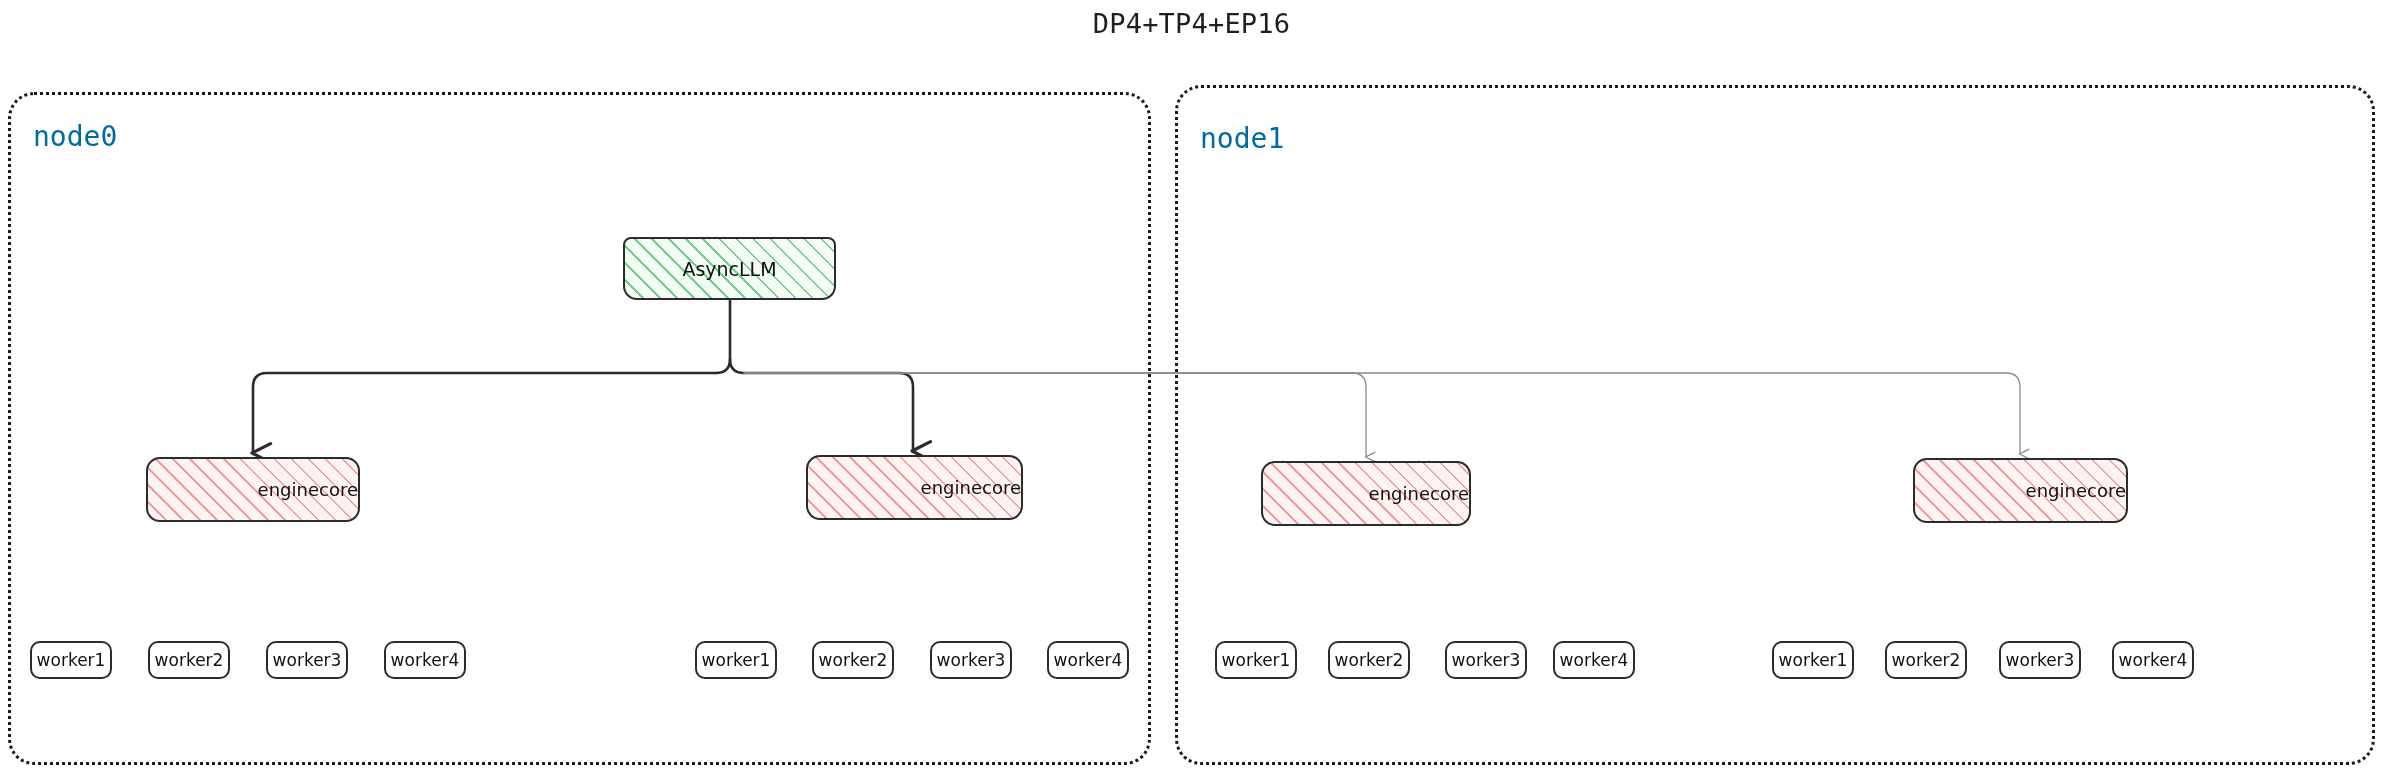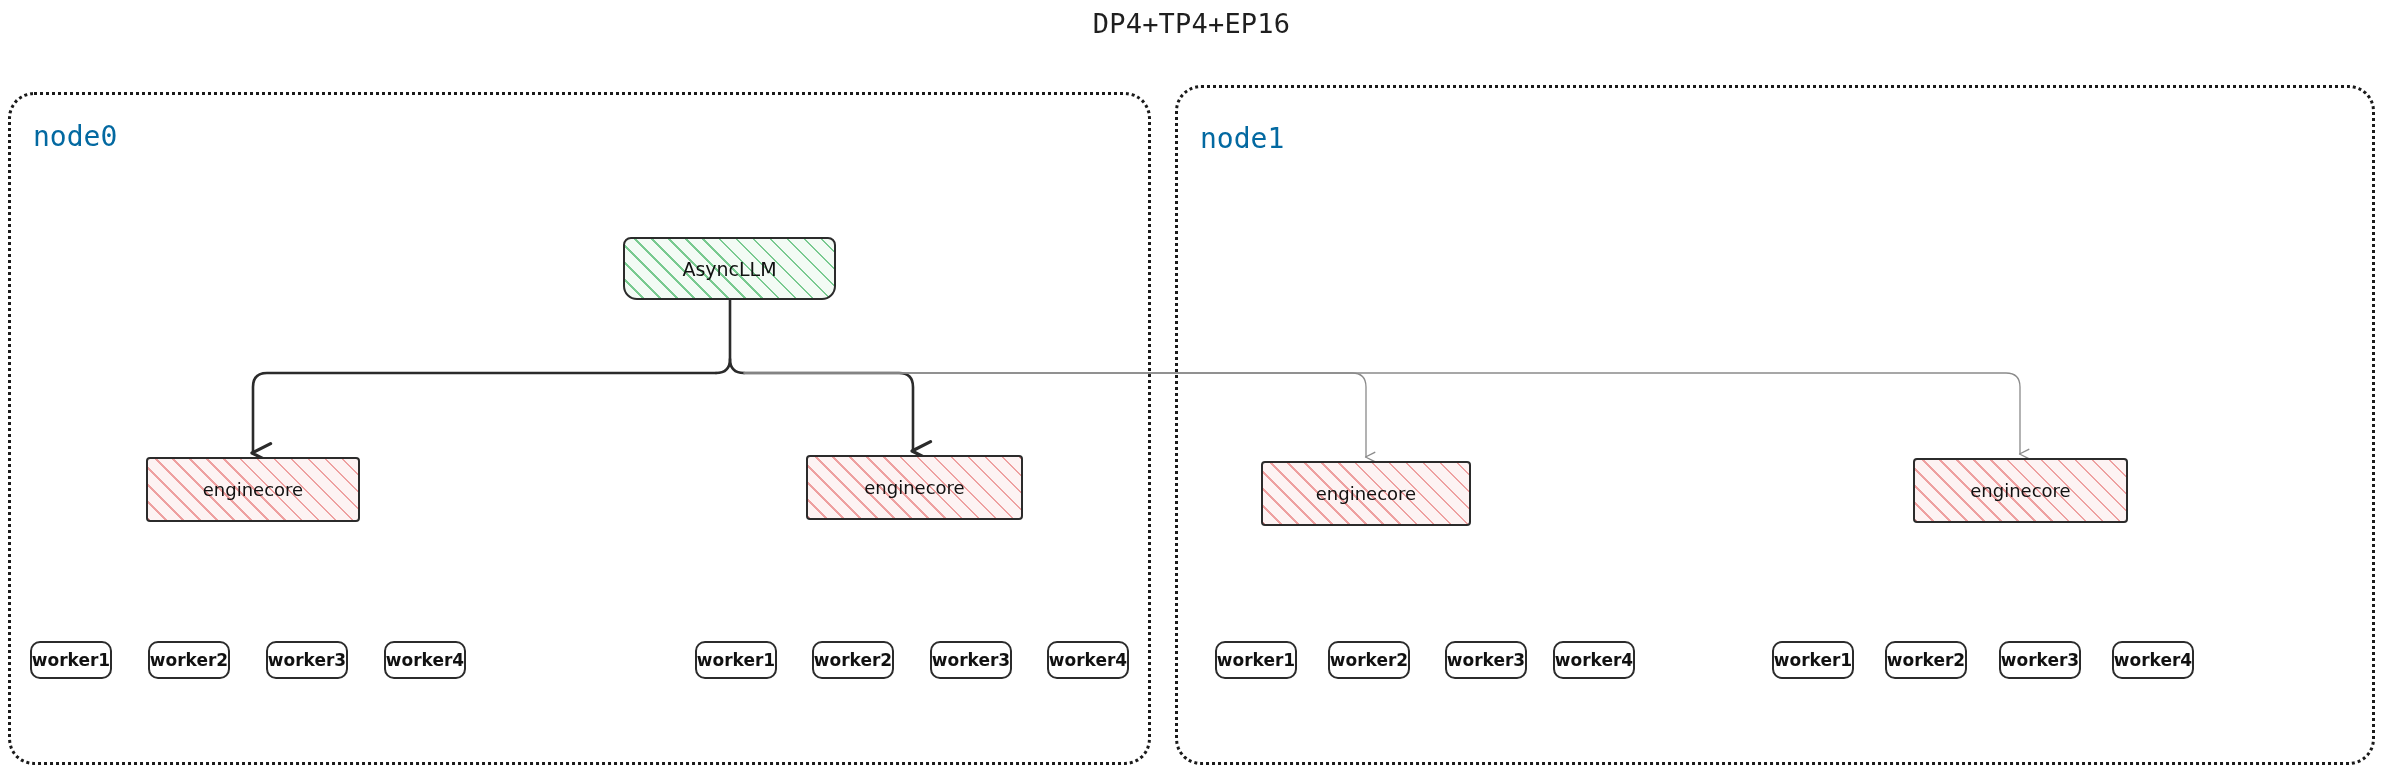--- a/index.html
+++ b/index.html
@@ -80,36 +80,36 @@
     background-color: #f3fbf5;
     background-image: repeating-linear-gradient(
       45deg,
       rgba(99, 193, 126, 0.85) 0px,
       rgba(99, 193, 126, 0.85) 1.6px,
       rgba(255,255,255,0) 1.6px,
       rgba(255,255,255,0) 12px
     );
   }
   .box-engine {
-    border-radius: 4px;
+    border-radius: 14px;
     font-size: 18px;
     background-color: #fdf3f3;
     background-image: repeating-linear-gradient(
       45deg,
       rgba(233, 132, 132, 0.75) 0px,
       rgba(233, 132, 132, 0.75) 1.6px,
       rgba(255,255,255,0) 1.6px,
       rgba(255,255,255,0) 12px
     );
+    justify-content: flex-end;
   }
   .box-worker {
     border-radius: 10px;
     border-width: 2.2px;
     font-size: 17px;
-    font-weight: bold;
   }
   .rbox > span {
     position: relative;
     z-index: 2;
   }
 </style>
 </head>
 <body>
 
 <div id="canvas">

